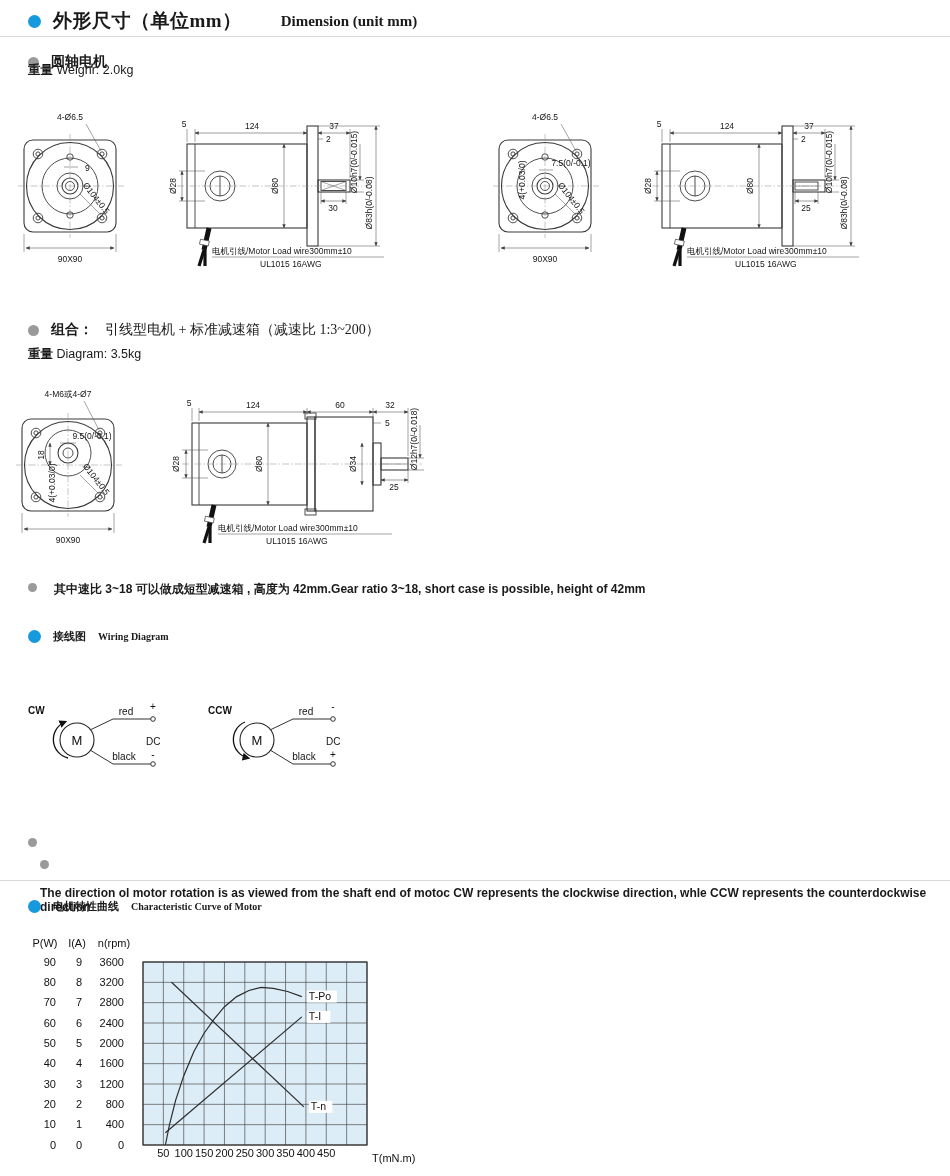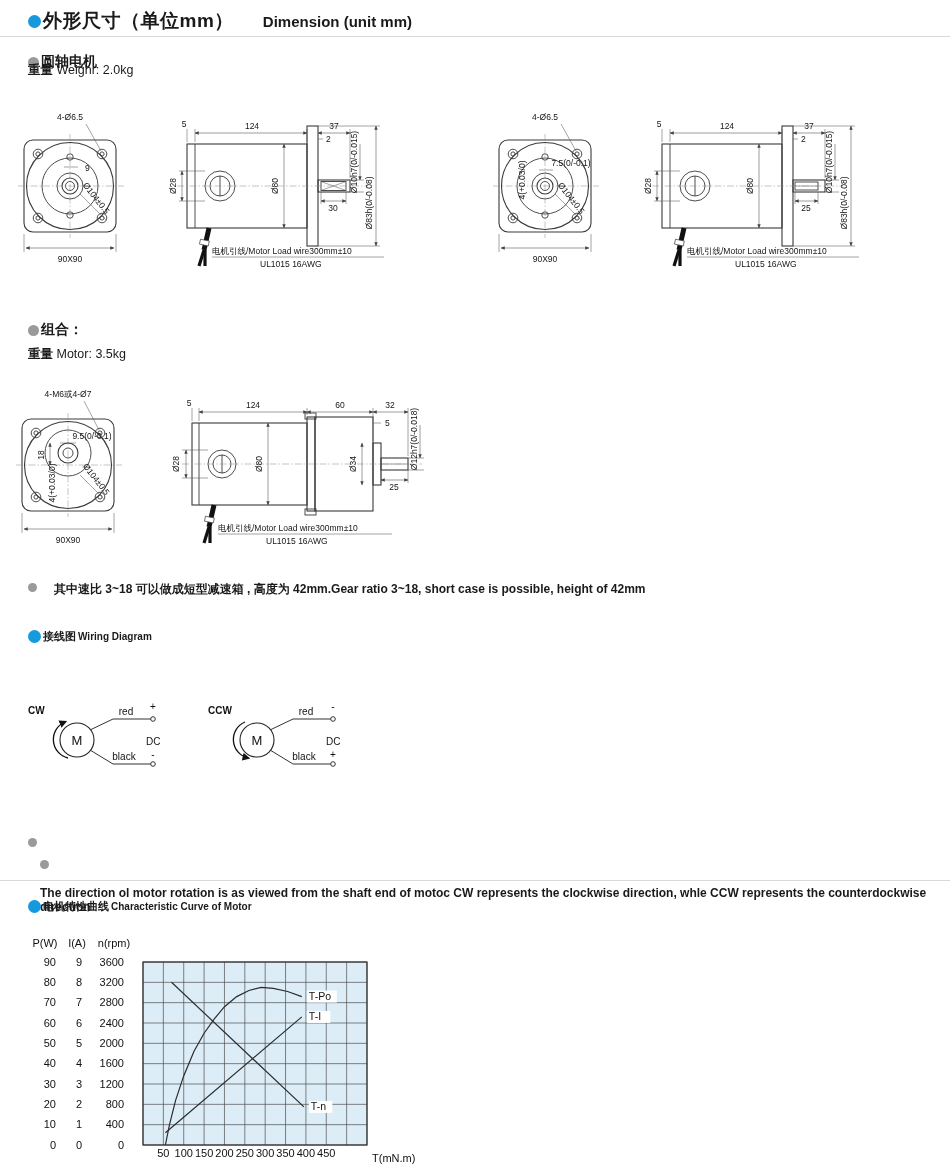--- a/index.html
+++ b/index.html
@@ -1,20 +1,20 @@
 <!DOCTYPE html>
 <html><head>
 <meta charset="utf-8">
 <style>
   html,body{margin:0;padding:0;}
   body{width:950px;height:1176px;background:#ffffff;position:relative;
        font-family:"Liberation Sans","DejaVu Sans",sans-serif;color:#1a1a1a;overflow:hidden;}
   .abs{position:absolute;}
   .divider{position:absolute;left:0;width:950px;height:1px;background:#d9d9d9;}
-  .h1row{display:flex;align-items:center;gap:2px;}
+  .h1row{display:flex;align-items:center;gap:12px;font-family:Liberation Serif, serif;}
   .dot-blue{width:13px;height:13px;border-radius:50%;background:#1799dd;flex:0 0 auto;}
   .dot-gray{width:11px;height:11px;border-radius:50%;background:#9a9a9a;flex:0 0 auto;}
   .dot-note{width:9px;height:9px;border-radius:50%;background:#9a9a9a;flex:0 0 auto;margin-top:2px;}
   .t1cn{font-size:19px;font-weight:bold;letter-spacing:.5px;}
   .t1en{font-size:15px;font-weight:bold;padding-left:27px;}
   .t2cn{font-size:11px;font-weight:bold;}
   .t2en{font-size:10px;font-weight:bold;}
   .subcn{font-size:14px;font-weight:bold;text-align:right;}
   .subrest{font-size:14px;font-weight:normal;}
   .wline{font-size:12.5px;}
@@ -229,24 +229,25 @@
     </g>
     <text class="dim" x="200" y="148">电机引线/Motor Load wire300mm±10</text>
     <line class="thin" x1="200" y1="151" x2="372" y2="151"></line>
     <text class="dim" x="248" y="161">UL1015 16AWG</text>
   </g>
 </svg>
 
 <div class="abs h1row" style="left:28px;top:321px;">
   <span class="dot-gray"></span>
   <span class="subcn">组合：</span>
+  <span class="subrest">引线型电机 + 标准减速箱（减速比 1:3~200）</span>
 </div>
 <div class="abs wline" style="left:28px;top:346px;">
   <b>重量</b>
-  <span>Motor: 3.5kg</span>
+  <span>Diagram: 3.5kg</span>
 </div>
 
 <svg class="abs" style="left:10px;top:383px;" width="440" height="172" viewBox="0 0 440 172">
   <g>
     <rect class="oln" x="12" y="36" width="92" height="92" rx="9"></rect>
     <g class="oln2">
       <circle cx="26" cy="50" r="4.8"></circle>
         <circle cx="26" cy="50" r="2.1"></circle>
       <circle cx="90" cy="50" r="4.8"></circle>
         <circle cx="90" cy="50" r="2.1"></circle>

